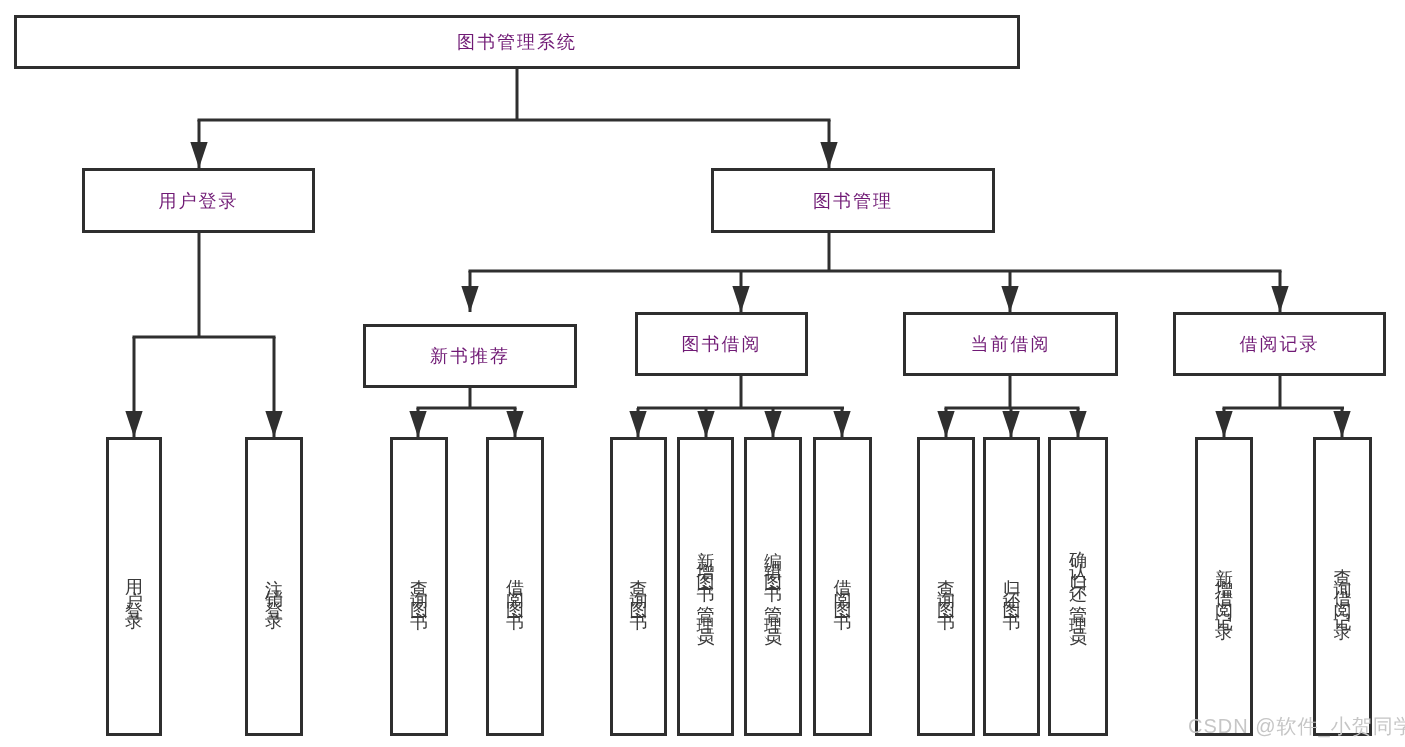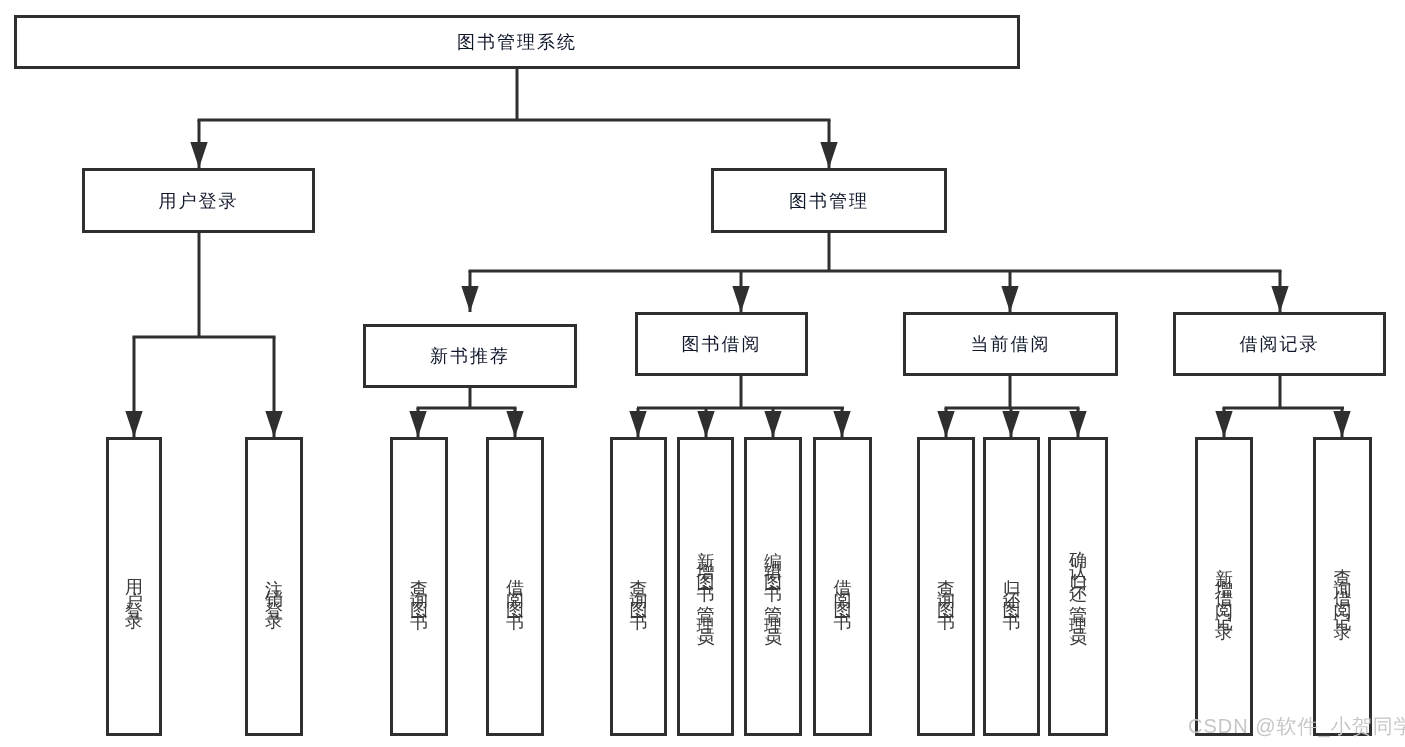--- a/index.html
+++ b/index.html
@@ -16,21 +16,21 @@
     position:absolute;
     box-sizing:border-box;
     border:3px solid #2f2f2f;
     background:#ffffff;
     display:flex;align-items:center;justify-content:center;
     z-index:1;
   }
   .hbox span{
     font-size:18px;
     letter-spacing:2px;
-    color:#0f172a;
+    color:#701a75;
     white-space:nowrap;
     text-align:center;
   }
   .vbox span{
     writing-mode:vertical-rl;
     text-orientation:mixed;
     font-size:18px;
     letter-spacing:11px;
     color:#3a3a3a;
     line-height:1;
@@ -100,21 +100,21 @@
     </g>
   </svg>
 
   <div class="node hbox" style="left:14px;top:15px;width:1006px;height:54px;">
     <span>图书管理系统</span>
   </div>
 
   <div class="node hbox" style="left:82px;top:168px;width:233px;height:65px;">
     <span>用户登录</span>
   </div>
-  <div class="node hbox" style="left:711px;top:168px;width:236px;height:65px;">
+  <div class="node hbox" style="left:711px;top:168px;width:284px;height:65px;">
     <span>图书管理</span>
   </div>
 
   <div class="node hbox" style="left:363px;top:312px;width:214px;height:64px;margin-top:12px;">
     <span>新书推荐</span>
   </div>
   <div class="node hbox" style="left:635px;top:312px;width:173px;height:64px;">
     <span>图书借阅</span>
   </div>
   <div class="node hbox" style="left:1173px;top:312px;width:213px;height:64px;">

